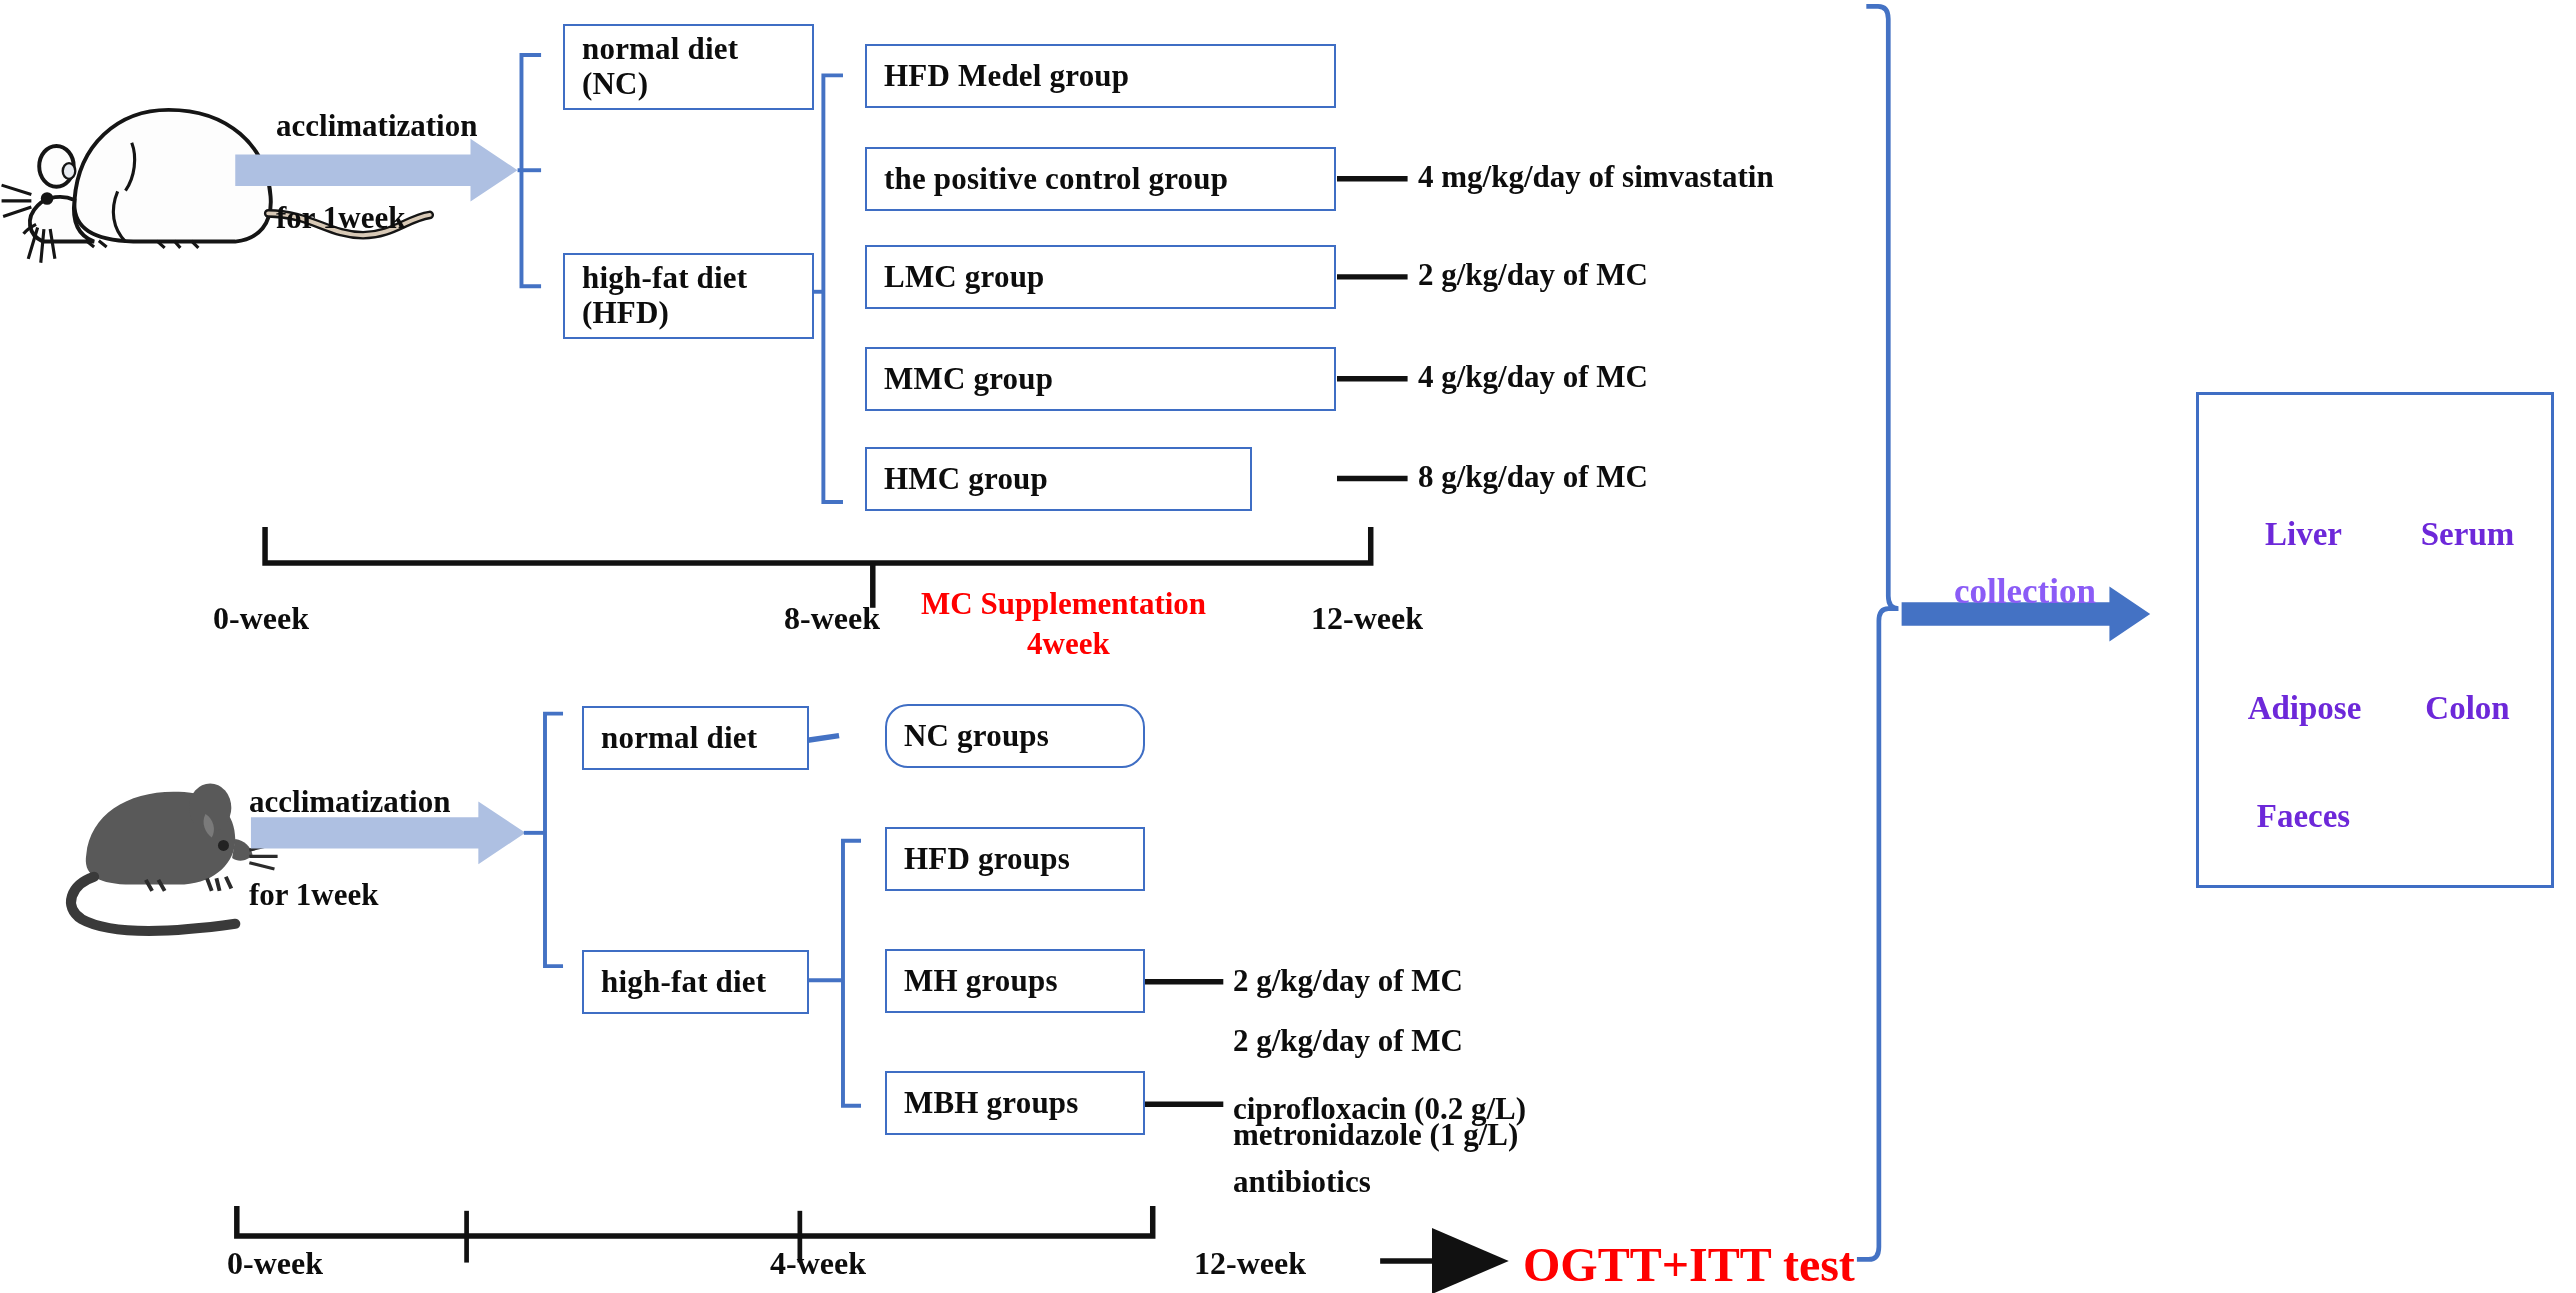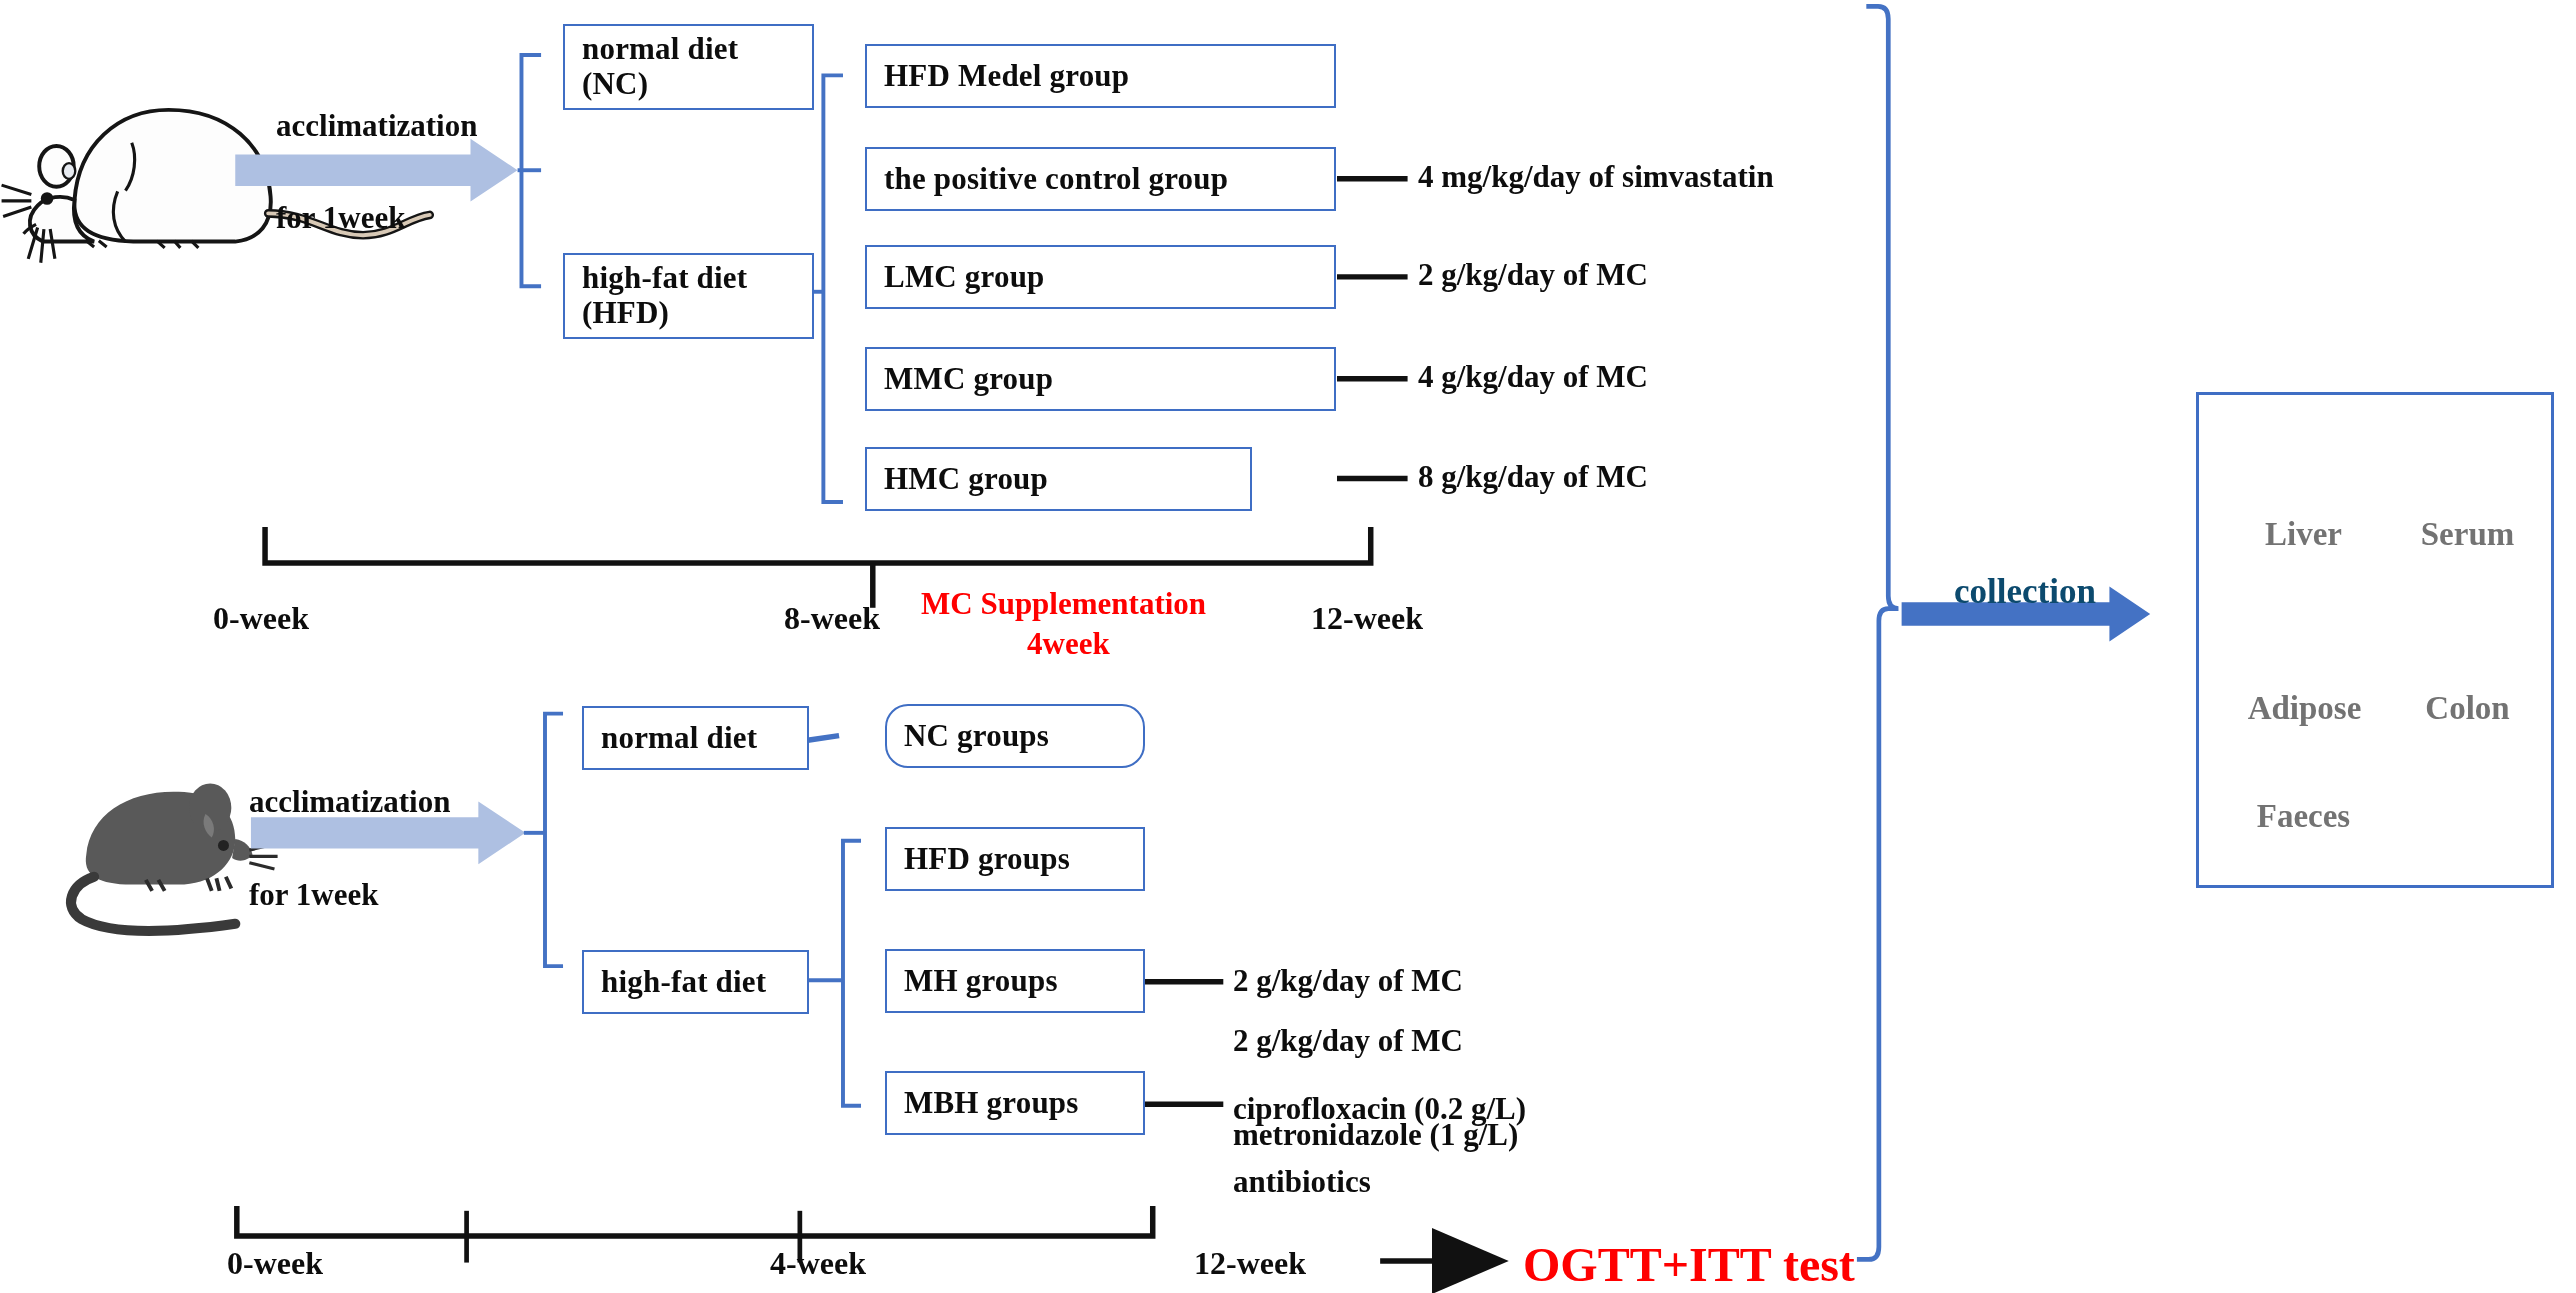--- a/index.html
+++ b/index.html
@@ -50,34 +50,34 @@
     font-weight:bold;
     font-size:31px;
     text-align:center;
     line-height:1.12;
     white-space:nowrap;
   }
   .collection-label{
     position:absolute;
     font-weight:bold;
     font-size:35px;
-    color:#0c4a6e;
+    color:#8b5cf6;
     white-space:nowrap;
   }
   .panel{
     position:absolute;
     border:3.1px solid #3f6ec4;
     background:#ffffff;
     box-sizing:border-box;
   }
   .sample-name{
     position:absolute;
     font-weight:bold;
     font-size:33px;
-    color:#737373;
+    color:#6d28d9;
     text-align:center;
     white-space:nowrap;
   }
   .ogtt{
     position:absolute;
     color:#ff0000;
     font-weight:bold;
     font-size:48px;
     white-space:nowrap;
   }

